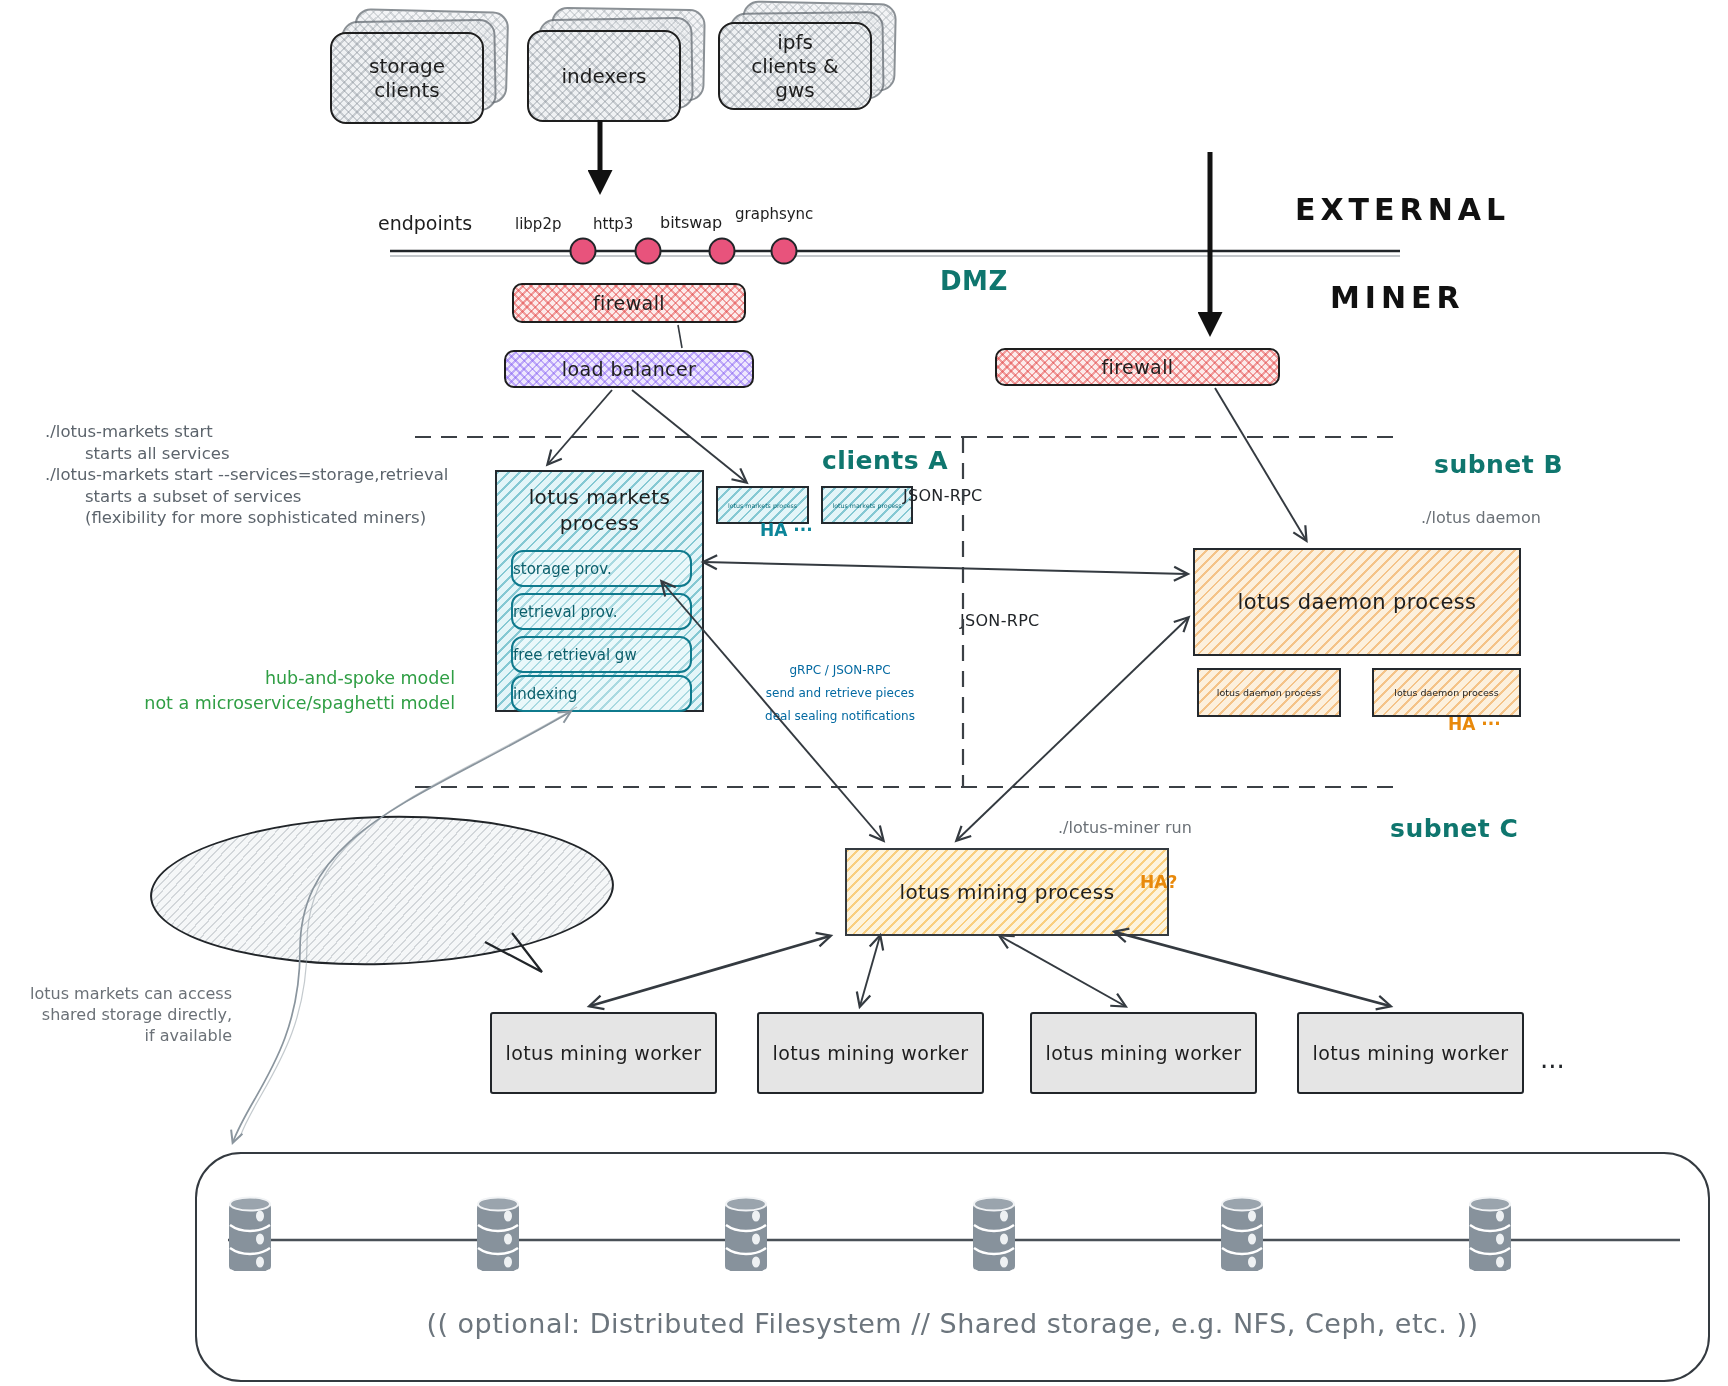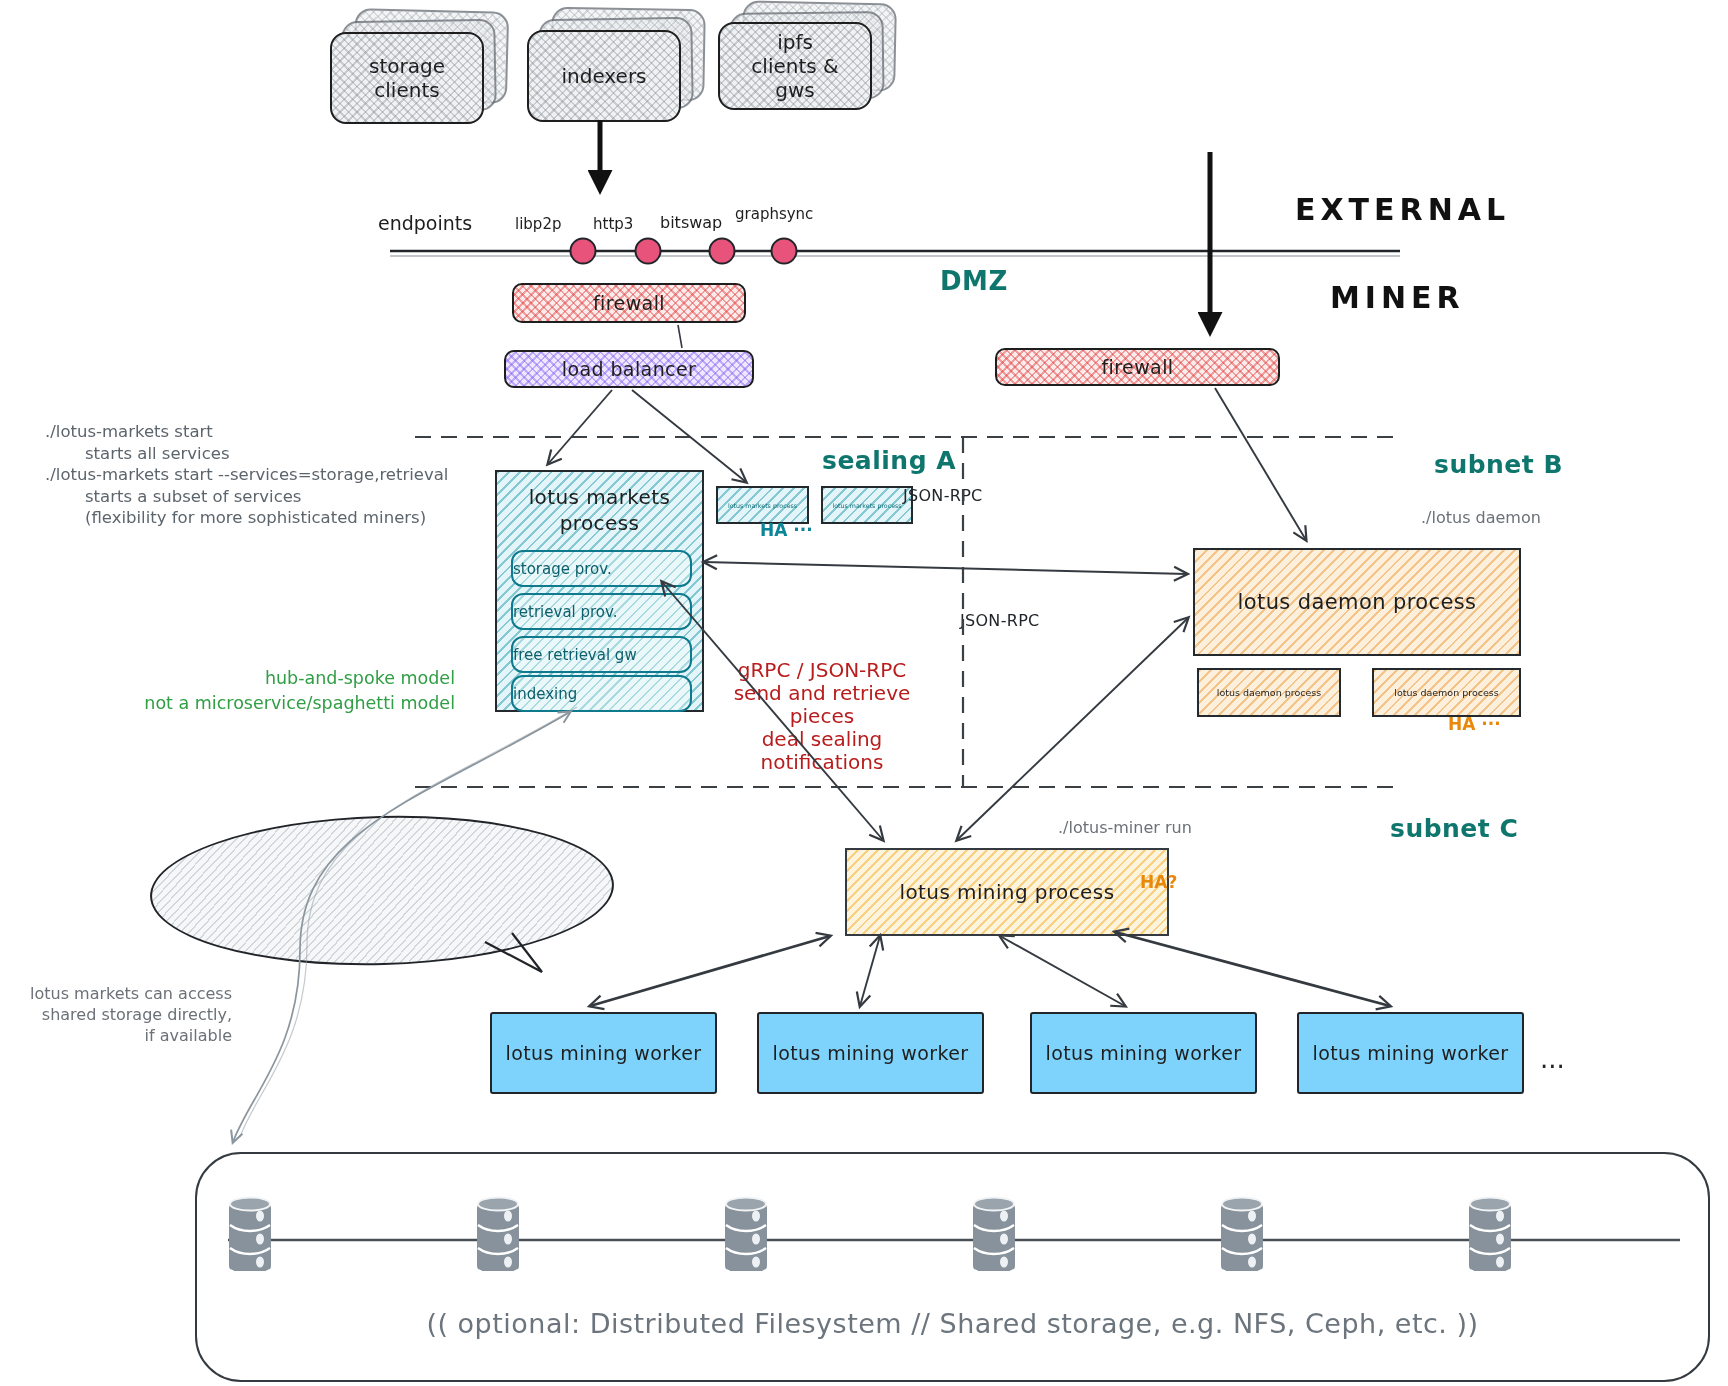--- a/index.html
+++ b/index.html
@@ -41,21 +41,21 @@
   .proc-title{font-size:20px;letter-spacing:.4px;text-align:center;}
   .service-pill{position:absolute;left:14px;width:177px;height:33px;border:2px solid #0f7a8d;border-radius:12px;
      display:flex;align-items:center;font-size:15px;color:#0d5f6b;}
   .tinytxt{display:flex;align-items:center;justify-content:center;width:100%;height:100%;text-align:center;overflow:hidden;}
 
   .note{line-height:21.5px;font-size:16.5px;color:#5c646c;}
   .note .ind{padding-left:40px;}
   .red-label{color:#0f766e;font-weight:600;letter-spacing:.5px;}
   .rpc-label{font-size:16px;color:#212529;font-weight:500;letter-spacing:.3px;}
 
-  .worker-box{position:absolute;top:1012px;width:223px;height:78px;background:#7dd3fc;border:2.2px solid #212529;
+  .worker-box{position:absolute;top:1012px;width:223px;height:78px;background:#e5e5e5;border:2.2px solid #212529;
      border-radius:3px;display:flex;align-items:center;justify-content:center;font-size:19px;letter-spacing:.4px;}
 </style>
 </head>
 <body>
 
 <div id="stage">
 
   <div>
     <div class="card back hatch-gray abs" style="left:354px;top:10px;transform:rotate(1.5deg);"></div>
     <div class="card back hatch-gray abs" style="left:342px;top:20px;transform:rotate(-1deg);"></div>
@@ -80,21 +80,21 @@
 
   <div class="abs" style="left:378px;top:212px;font-size:19px;">endpoints</div>
   <div class="abs" style="left:515px;top:215px;font-size:15px;">libp2p</div>
   <div class="abs" style="left:593px;top:215px;font-size:15px;">http3</div>
   <div class="abs" style="left:660px;top:213px;font-size:16px;">bitswap</div>
   <div class="abs" style="left:735px;top:205px;font-size:15px;">graphsync</div>
 
   <div class="abs" style="left:1295px;top:192px;font-size:30px;font-weight:700;letter-spacing:5px;color:#111;">EXTERNAL</div>
   <div class="abs" style="left:1330px;top:248px;font-size:30px;font-weight:700;letter-spacing:5px;color:#111;margin-top:32px;">MINER</div>
   <div class="abs red-label" style="left:940px;top:266px;font-size:26px;">DMZ</div>
-  <div class="abs red-label" style="left:822px;top:446px;font-size:25px;">sealing A</div>
+  <div class="abs red-label" style="left:822px;top:446px;font-size:25px;">clients A</div>
   <div class="abs red-label" style="left:1434px;top:450px;font-size:25px;">subnet B</div>
   <div class="abs red-label" style="left:1390px;top:814px;font-size:25px;">subnet C</div>
 
   <div class="pillbox hatch-red abs" style="left:512px;top:283px;width:234px;height:40px;">
     <span>firewall</span>
   </div>
   <div class="pillbox hatch-purple abs" style="left:504px;top:350px;width:250px;height:38px;">
     <span>load balancer</span>
   </div>
   <div class="pillbox hatch-red abs" style="left:995px;top:348px;width:285px;height:38px;">
@@ -148,21 +148,21 @@
   <div class="abs hatch-orange" style="left:1197px;top:668px;width:140px;height:45px;border:2px solid #24292e;">
     <div class="tinytxt" style="font-size:9.5px;">lotus daemon process</div>
   </div>
   <div class="abs hatch-orange" style="left:1372px;top:668px;width:145px;height:45px;border:2px solid #24292e;">
     <div class="tinytxt" style="font-size:9.5px;">lotus daemon process</div>
   </div>
   <div class="abs" style="left:1448px;top:714px;font-size:17px;font-weight:600;color:#e8890b;">HA ···</div>
 
   <div class="abs rpc-label" style="left:903px;top:486px;">JSON-RPC</div>
   <div class="abs rpc-label" style="left:960px;top:611px;">JSON-RPC</div>
-  <div class="abs" style="left:702px;top:659px;width:240px;text-align:center;font-size:20px;line-height:23px;color:#b91c1c;">
+  <div class="abs" style="left:720px;top:659px;width:240px;text-align:center;font-size:12px;line-height:23px;color:#0369a1;">
     <div>gRPC / JSON-RPC</div>
     <div>send and retrieve pieces</div>
     <div>deal sealing notifications</div>
   </div>
 
   <div class="abs hatch-pencil" style="left:150px;top:816px;width:460px;height:145px;border:2.2px solid #212529;border-radius:50%;transform:rotate(-1.5deg);"></div>
 
   <div class="abs" style="left:1058px;top:818px;font-size:16px;color:#6b7177;">./lotus-miner run</div>
   <div class="abs hatch-amber" style="left:845px;top:848px;width:320px;height:84px;border:2.4px solid #343a40;display:flex;align-items:center;justify-content:center;">
     <div class="proc-title">lotus mining process</div>

